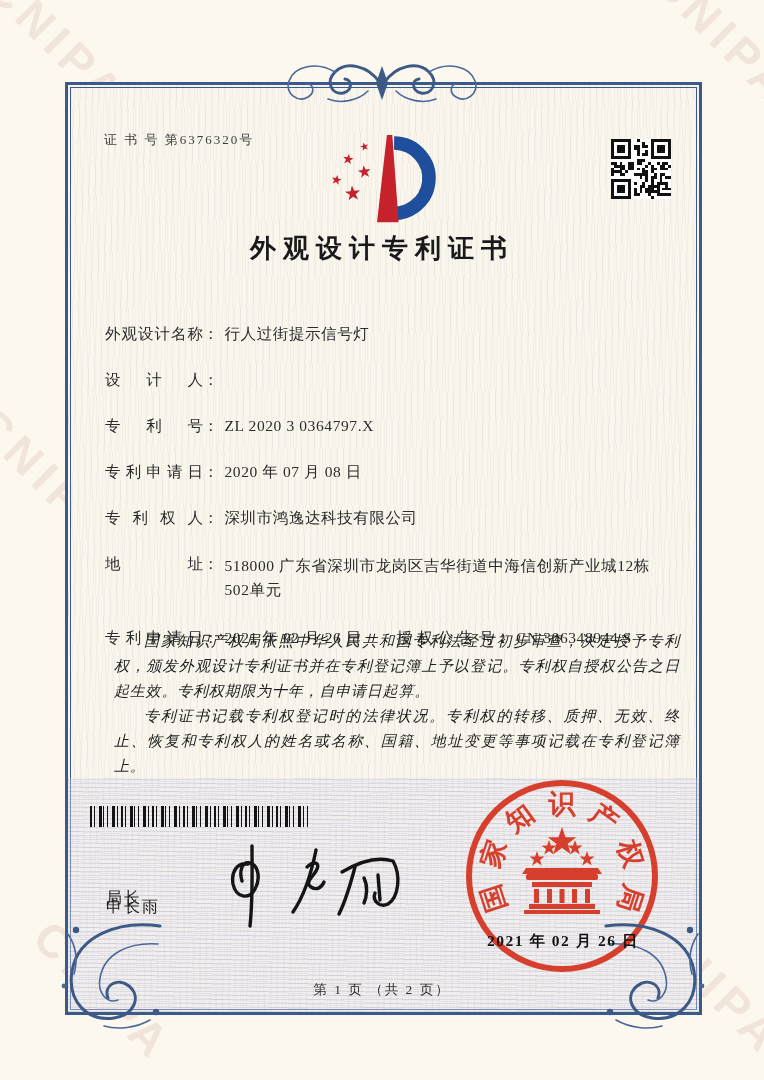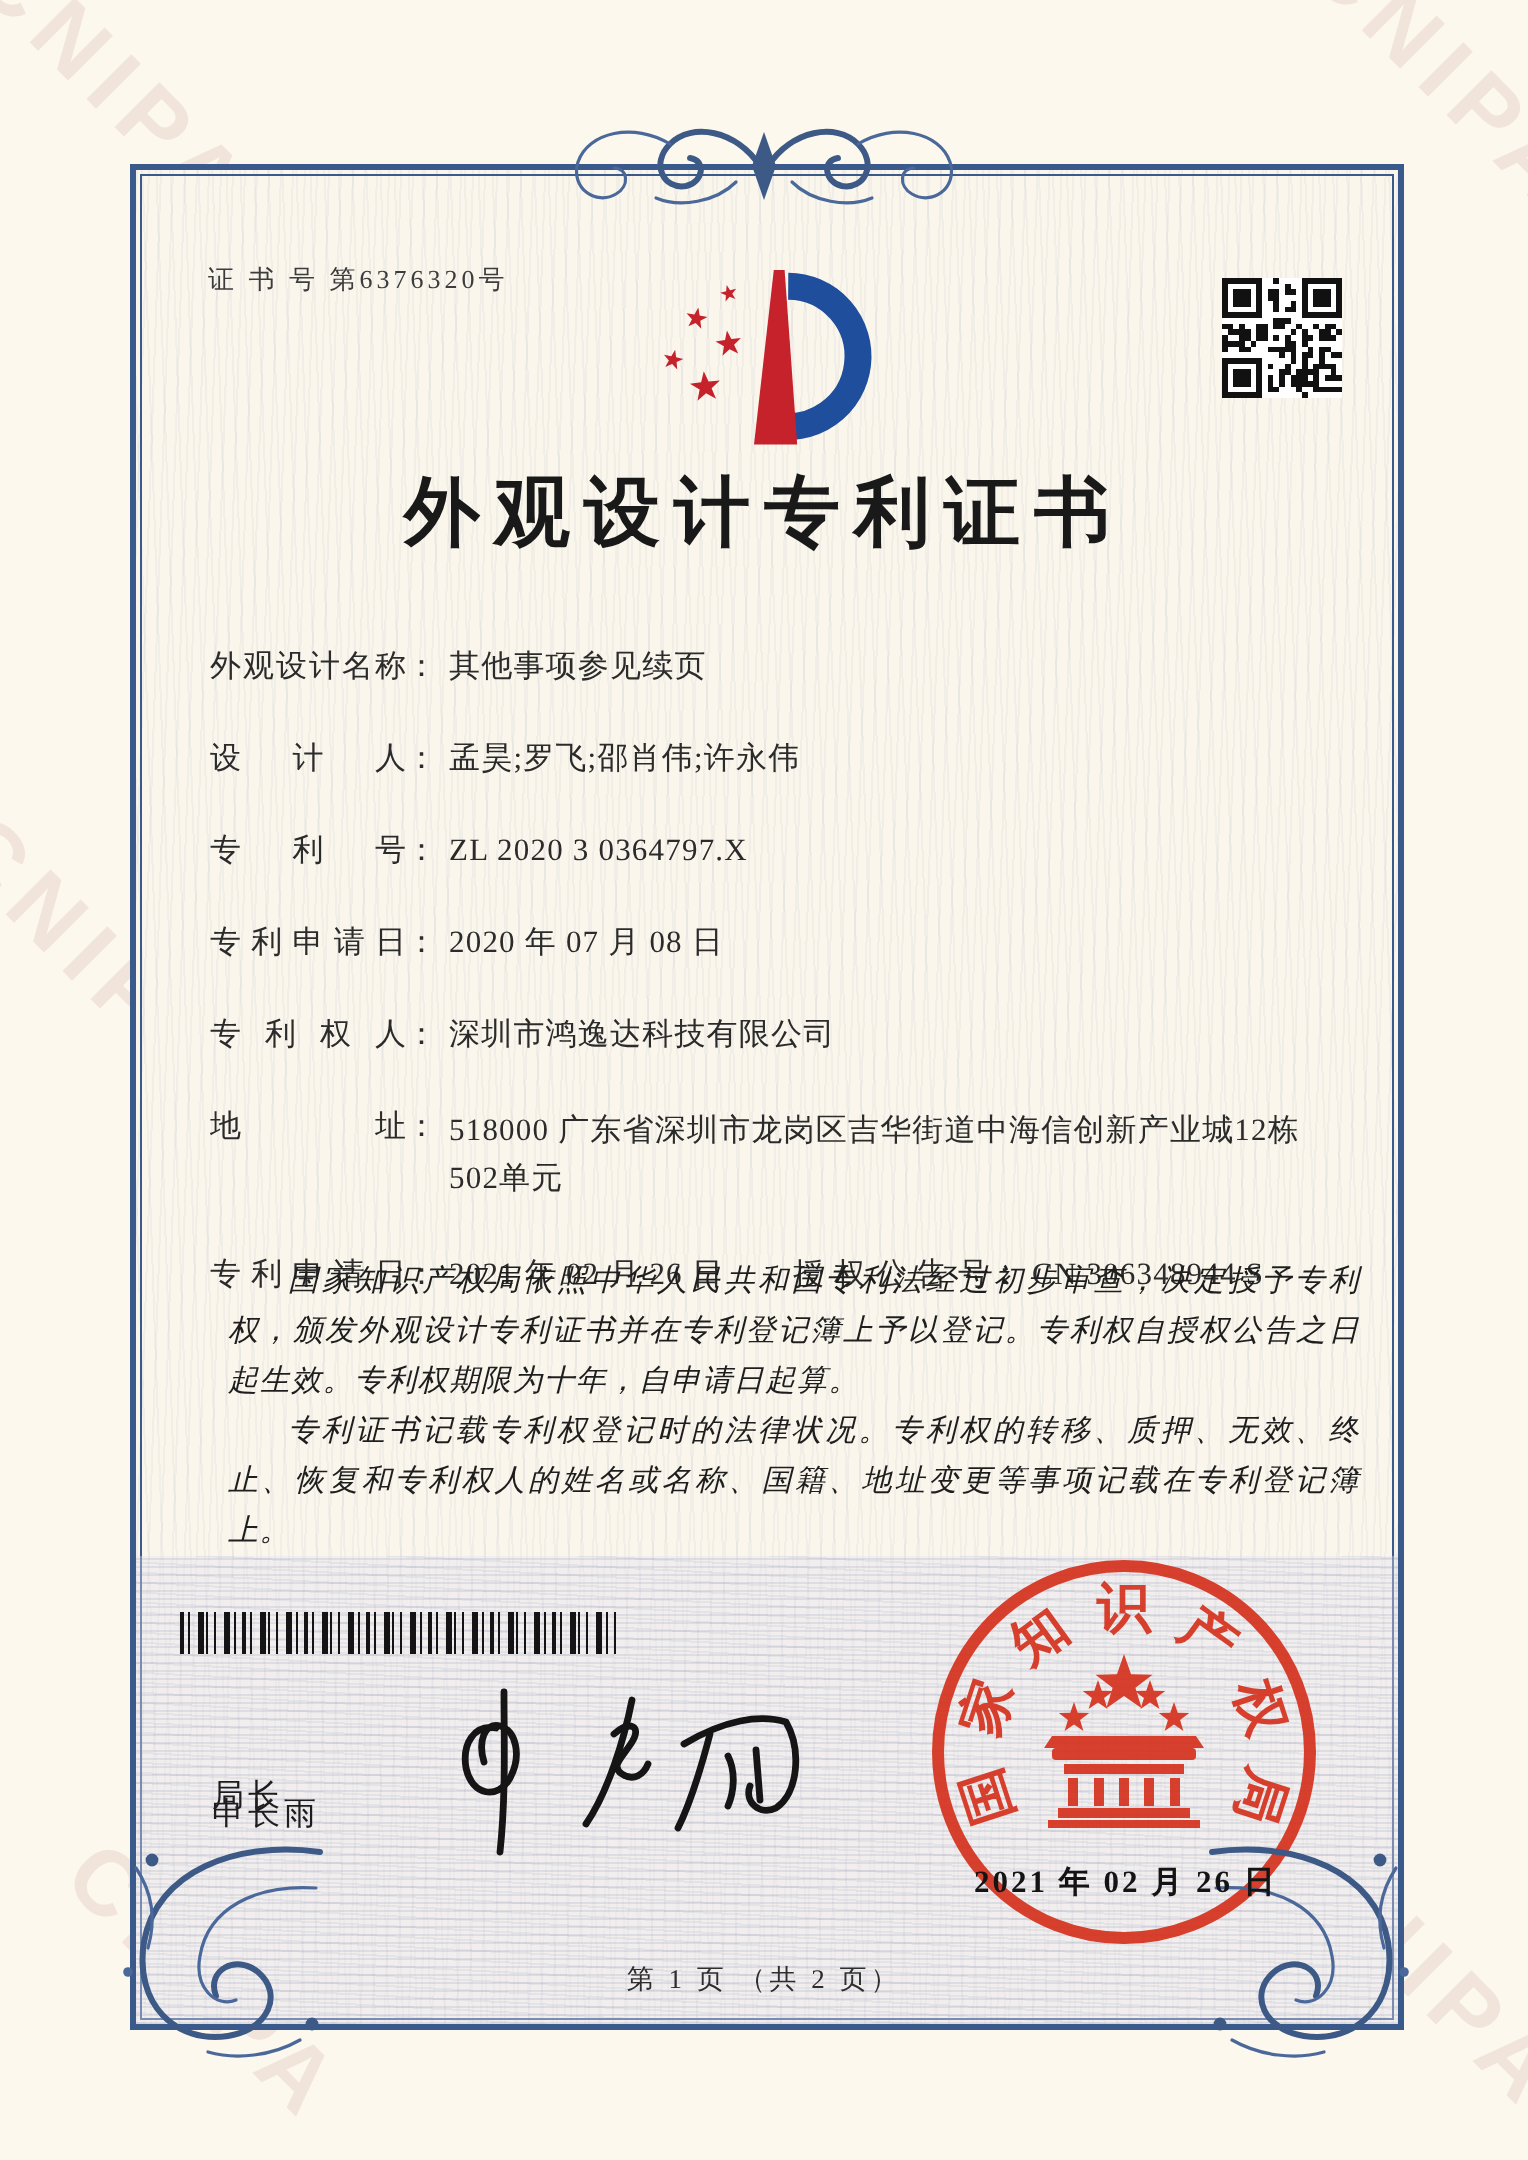--- a/index.html
+++ b/index.html
@@ -34,21 +34,21 @@
       repeating-linear-gradient(3deg, rgba(120,130,172,0.10) 0 1px, transparent 1px 5px),
       rgba(226,226,238,0.38);
   }
   .cert-no {
     position:absolute; left:104px; top:131px; font-size:13px; letter-spacing:2px; color:#3c3c3c;
   }
   .logo { position:absolute; left:323px; top:131px; }
   .qr { position:absolute; left:611px; top:139px; }
   .title {
     position:absolute; left:0; top:231px; width:100%; text-align:center;
-    font-size:38px; font-weight:bold; letter-spacing:7px; color:#191919;
+    font-size:26px; font-weight:bold; letter-spacing:7px; color:#191919;
   }
   
   .fields { position:absolute; left:105px; top:324px; width:560px; font-size:15.5px; }
   .field-row { display:flex; align-items:flex-start; line-height:20px; margin-bottom:26px; }
   .field-label { display:inline-block; width:98px; text-align:justify; text-align-last:justify; }
   .field-colon { display:inline-block; margin-right:6px; }
   .field-value { letter-spacing:0.6px; }
   .field-value.address { width:428px; line-height:24px; }
   .field-value.date1 { width:172px; }
   
@@ -308,26 +308,25 @@
         <rect x="14" y="20" width="1" height="1"></rect>
       </g>
   </svg>
 
   <h1 class="title">外观设计专利证书</h1>
 
   <div class="fields">
     <div class="field-row">
       <span class="field-label">外观设计名称</span>
         <span class="field-colon">：</span>
-      <span class="field-value">其他事项参见续页</span>
+      <span class="field-value">行人过街提示信号灯</span>
     </div>
     <div class="field-row">
       <span class="field-label">设计人</span>
         <span class="field-colon">：</span>
-      <span class="field-value">孟昊;罗飞;邵肖伟;许永伟</span>
     </div>
     <div class="field-row">
       <span class="field-label">专利号</span>
         <span class="field-colon">：</span>
       <span class="field-value">ZL 2020 3 0364797.X</span>
     </div>
     <div class="field-row">
       <span class="field-label">专利申请日</span>
         <span class="field-colon">：</span>
       <span class="field-value">2020 年 07 月 08 日</span>

